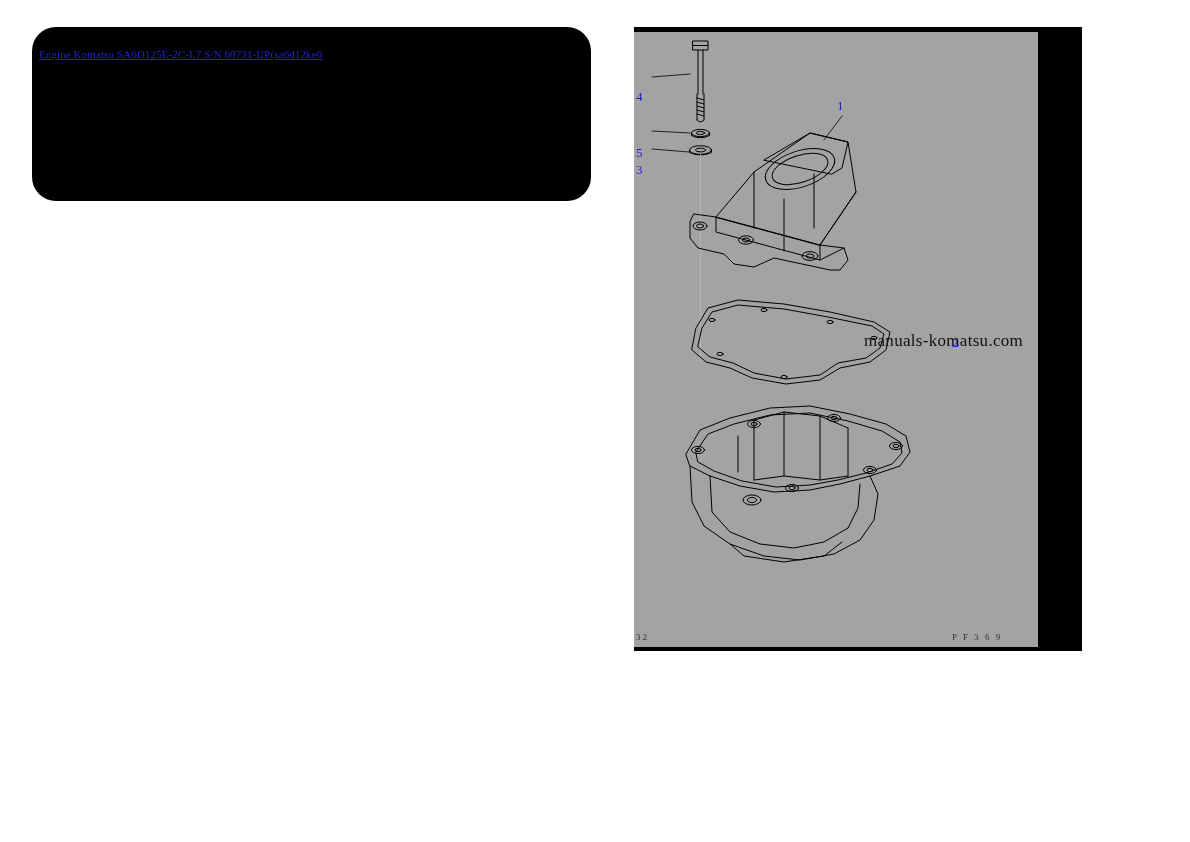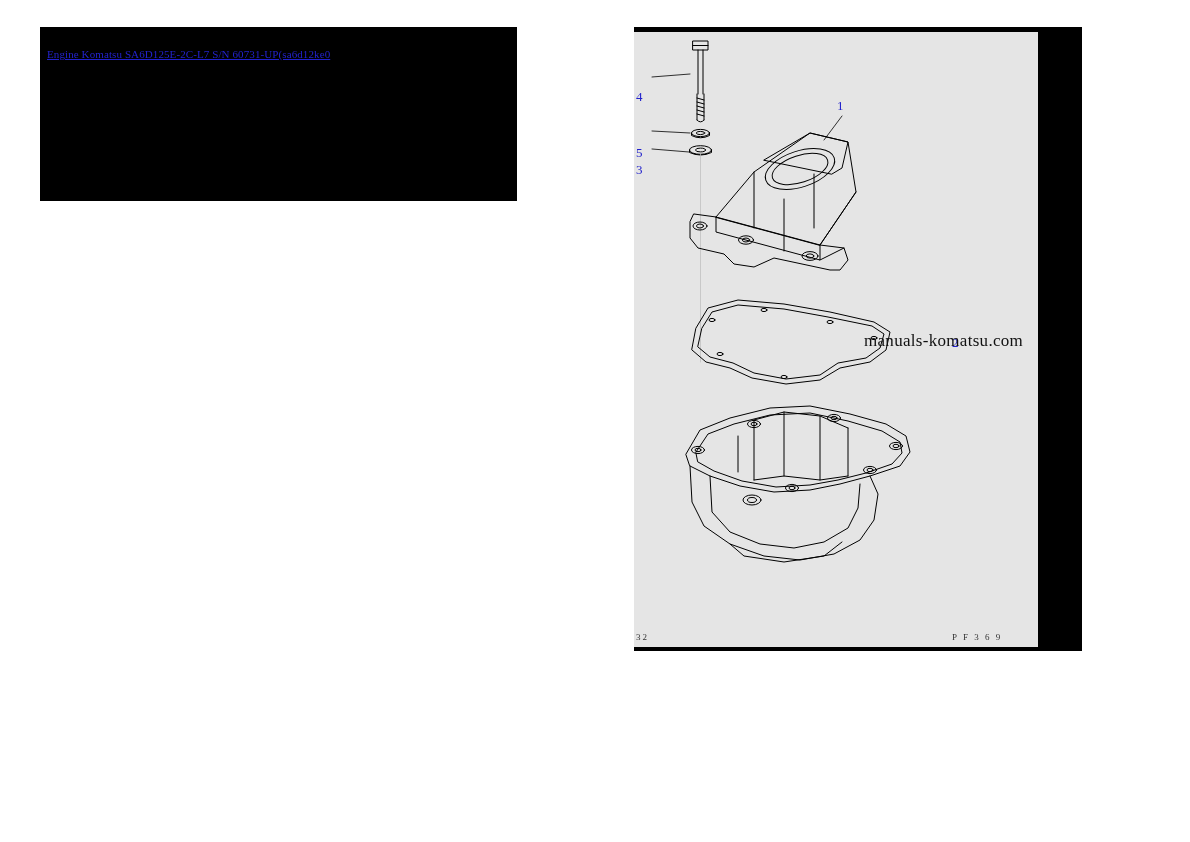--- a/index.html
+++ b/index.html
@@ -11,25 +11,26 @@
     width: 1190px;
     height: 842px;
     position: relative;
     font-family: "Liberation Serif", serif;
     overflow: hidden;
   }
 
   
   #left-panel {
     position: absolute;
-    left: 40px;
+    left: 32px;
     top: 27px;
-    width: 477px;
+    width: 559px;
     height: 174px;
     background: #000000;
+    border-radius: 24px;
   }
   #left-panel-title {
     position: absolute;
     left: 7px;
     top: 21px;
     color: #2222cc;
     font-family: "Liberation Serif", serif;
     font-size: 11px;
     line-height: 12px;
     text-decoration: underline;
@@ -45,21 +46,21 @@
     width: 448px;
     height: 624px;
     background: #000000;
   }
   #drawing-sheet {
     position: absolute;
     left: 0px;
     top: 5px;
     width: 404px;
     height: 615px;
-    background: #e5e5e5;
+    background: #a3a3a3;
     overflow: hidden;
   }
   #drawing-svg {
     position: absolute;
     left: 0;
     top: 0;
   }
 
   .callout {
     position: absolute;

